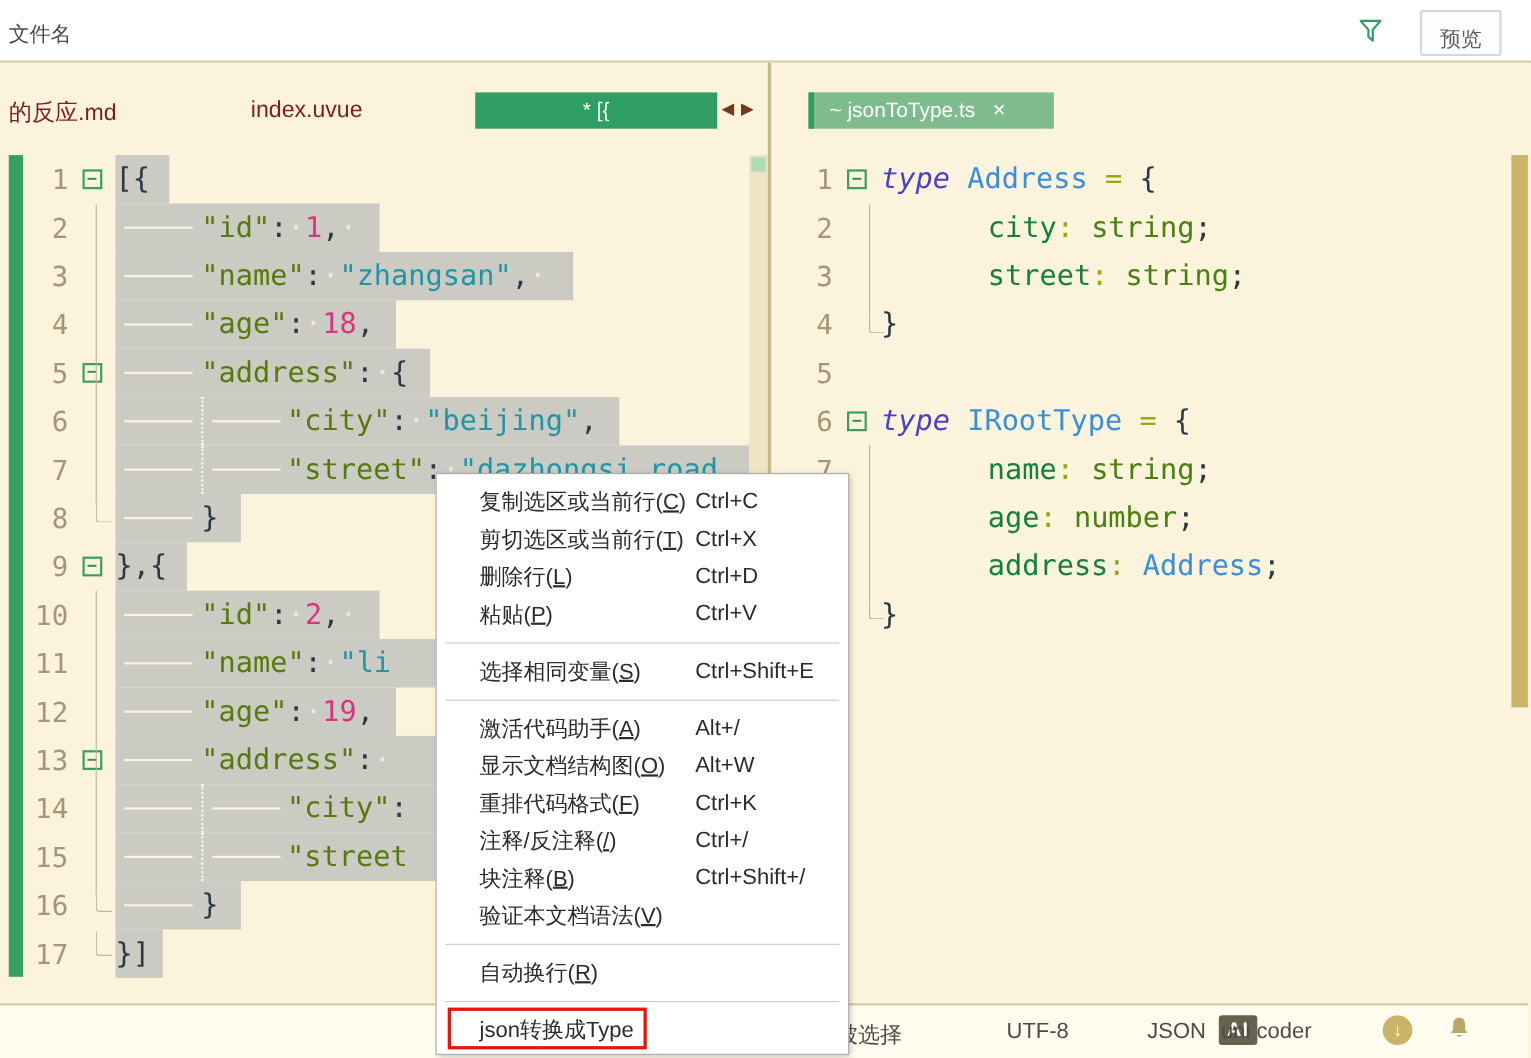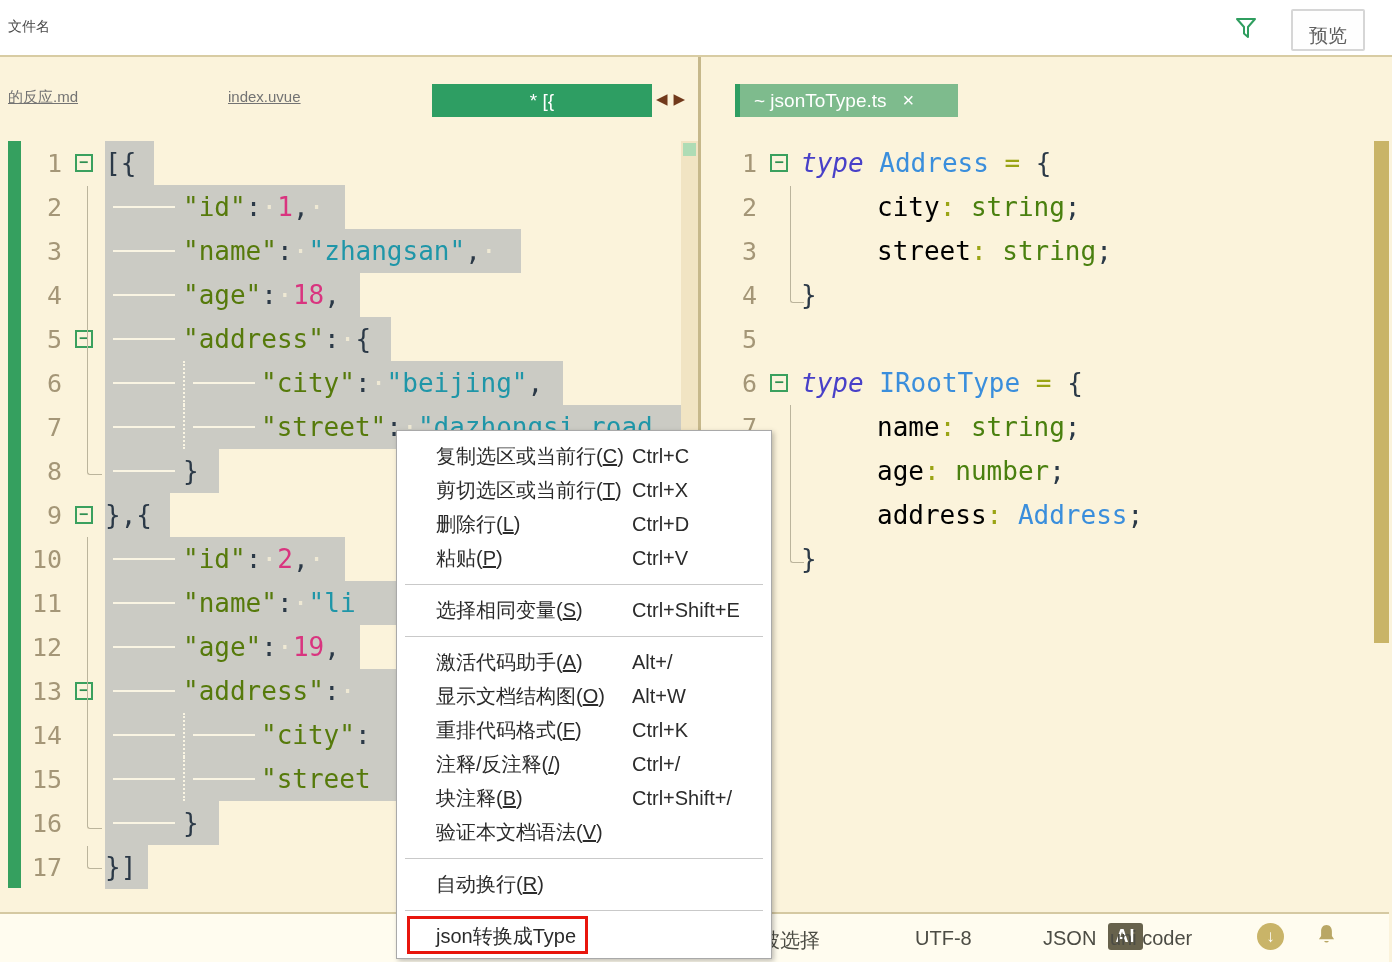--- a/index.html
+++ b/index.html
@@ -2,32 +2,32 @@
 <html><head>
 <meta charset="utf-8">
 <style>
   html,body{margin:0;padding:0;}
   body{width:1392px;height:962px;position:relative;overflow:hidden;
        font-family:"Liberation Sans","DejaVu Sans",sans-serif;background:#FBF3DB;}
   .abs{position:absolute;}
 
   
   #topbar{left:0;top:0;width:1392px;height:55px;background:#FFFFFF;border-bottom:2px solid #D8CCA3;}
-  #filename-label{left:8px;top:18px;font-size:14px;color:#4A4A4A;text-align:center;}
+  #filename-label{left:8px;top:18px;font-size:19px;color:#4A4A4A;text-align:center;}
   #filter-icon{left:1235px;top:17px;}
   #preview-button{left:1291px;top:9px;width:70px;height:38px;background:#FEFEFE;border:2px solid #D6D6D6;
     border-radius:2px;color:#5F5F5F;font-size:19px;display:flex;align-items:flex-end;justify-content:center;}
 
   
   #editor-area{left:0;top:57px;width:1389px;height:855px;background:#FBF3DB;}
   #pane-divider{left:698px;top:57px;width:3px;height:855px;background:#C6B88B;}
   #green-bar{left:8px;top:141px;width:13px;height:747px;background:#35A05F;}
 
   
-  .tab-label{font-size:15px;color:#737373;text-decoration:underline;}
+  .tab-label{font-size:21px;color:#7f1d1d;}
   #tab-md{left:8px;top:88px;}
   #tab-uvue{left:228px;top:88px;}
   #tab-active{left:432px;top:84px;width:220px;height:33px;background:#2E9E63;color:#FFFFFF;
      font-size:19px;display:flex;align-items:center;justify-content:center;}
   #tab-arrows{left:656px;top:90px;font-size:15px;color:#71391B;letter-spacing:6px;}
   #tab-right{left:735px;top:84px;width:218px;height:33px;background:#7EBB8D;border-left:5px solid #2F9E63;
      color:#FFFFFF;font-size:19px;display:flex;align-items:center;}
   #tab-right .lbl{padding-left:14px;}
   #tab-right .x{margin-left:16px;font-size:20px;}
 
@@ -39,21 +39,21 @@
   #right-code .ln{flex:0 0 56px;}
   .foldslot{flex:0 0 43px;display:flex;justify-content:center;align-items:center;}
   #right-code .foldslot{flex:0 0 44px;}
   .foldbox{width:14px;height:14px;border:2px solid #3AA05E;color:#2F8F52;
      font:bold 15px/12px "DejaVu Sans Mono",monospace;text-align:center;}
   .content{display:flex;align-items:center;height:44px;font:26px/44px "DejaVu Sans Mono",monospace;color:#2B3947;}
   .sel{display:flex;align-items:center;height:44px;background:#CBCBC4;}
   .tk{white-space:pre;}
   .key{color:#567A0B;} .str{color:#1F96A8;} .num{color:#D9347F;} .pun{color:#2B3947;}
   .kw{color:#4840C8;font-style:italic;} .typ{color:#3A8EDC;} .op{color:#9AA414;}
-  .prop{color:#000000;} .colon{color:#9AA414;} .prim{color:#4A800F;} .sp{white-space:pre;}
+  .prop{color:#15803d;margin-left:21px;} .colon{color:#9AA414;} .prim{color:#4A800F;} .sp{white-space:pre;}
   .tabcell{width:78px;height:44px;flex:0 0 78px;background-image:linear-gradient(#FAF5E3,#FAF5E3);
      background-repeat:no-repeat;background-size:62px 2px;background-position:8px 21px;}
   .tabcell.tabd{flex-basis:76px;width:76px;border-left:2px dotted #FAF5E3;}
   .indcell{width:76px;flex:0 0 76px;height:44px;}
   .dot{width:16px;text-align:center;color:#EFE9D4;font:26px "DejaVu Sans Mono",monospace;}
 
   
   .guide{width:1px;background:#BBB49C;}
   .gcorner{border-left:1px solid #BBB49C;border-bottom:1px solid #BBB49C;border-bottom-left-radius:3px;}
 

